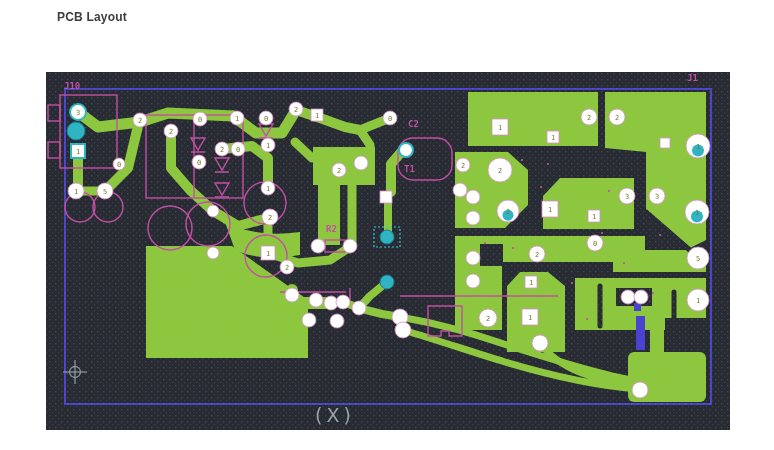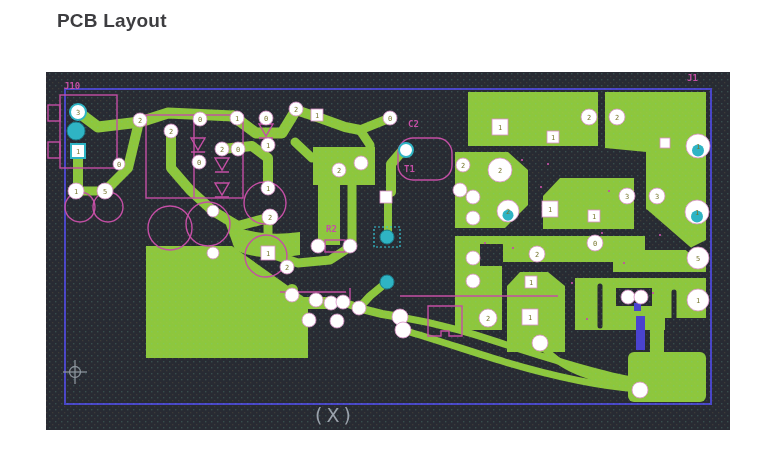--- a/index.html
+++ b/index.html
@@ -1,18 +1,18 @@
 <!DOCTYPE html>
 <html><head>
 <meta charset="utf-8">
 <style>
   html,body{margin:0;padding:0;background:#ffffff;}
   body{width:774px;height:450px;position:relative;overflow:hidden;
        font-family:"Liberation Sans",sans-serif;}
-  .page-title{position:absolute;left:57px;top:10px;font-size:19px;font-weight:bold;
+  .page-title{position:absolute;left:57px;top:10px;font-size:12px;font-weight:bold;
               color:#3d3d40;letter-spacing:0.2px;}
   svg{position:absolute;left:0;top:0;}
   .silk{stroke:#c44fa5;stroke-width:1.4;fill:none;}
   .silktxt{fill:#c44fa5;font-family:"DejaVu Sans Mono",monospace;font-size:9px;font-weight:bold;}
   .tr{stroke:#8dc73d;fill:none;stroke-linecap:round;stroke-linejoin:round;}
   .ch{stroke:#282b33;fill:none;stroke-linecap:round;stroke-linejoin:round;}
   .pour{fill:#8dc73d;}
   .padnum{fill:#77762e;font-family:"DejaVu Sans Mono",monospace;font-size:7px;
           text-anchor:middle;}
   .gray{stroke:#8a939b;fill:none;stroke-width:1.3;}

